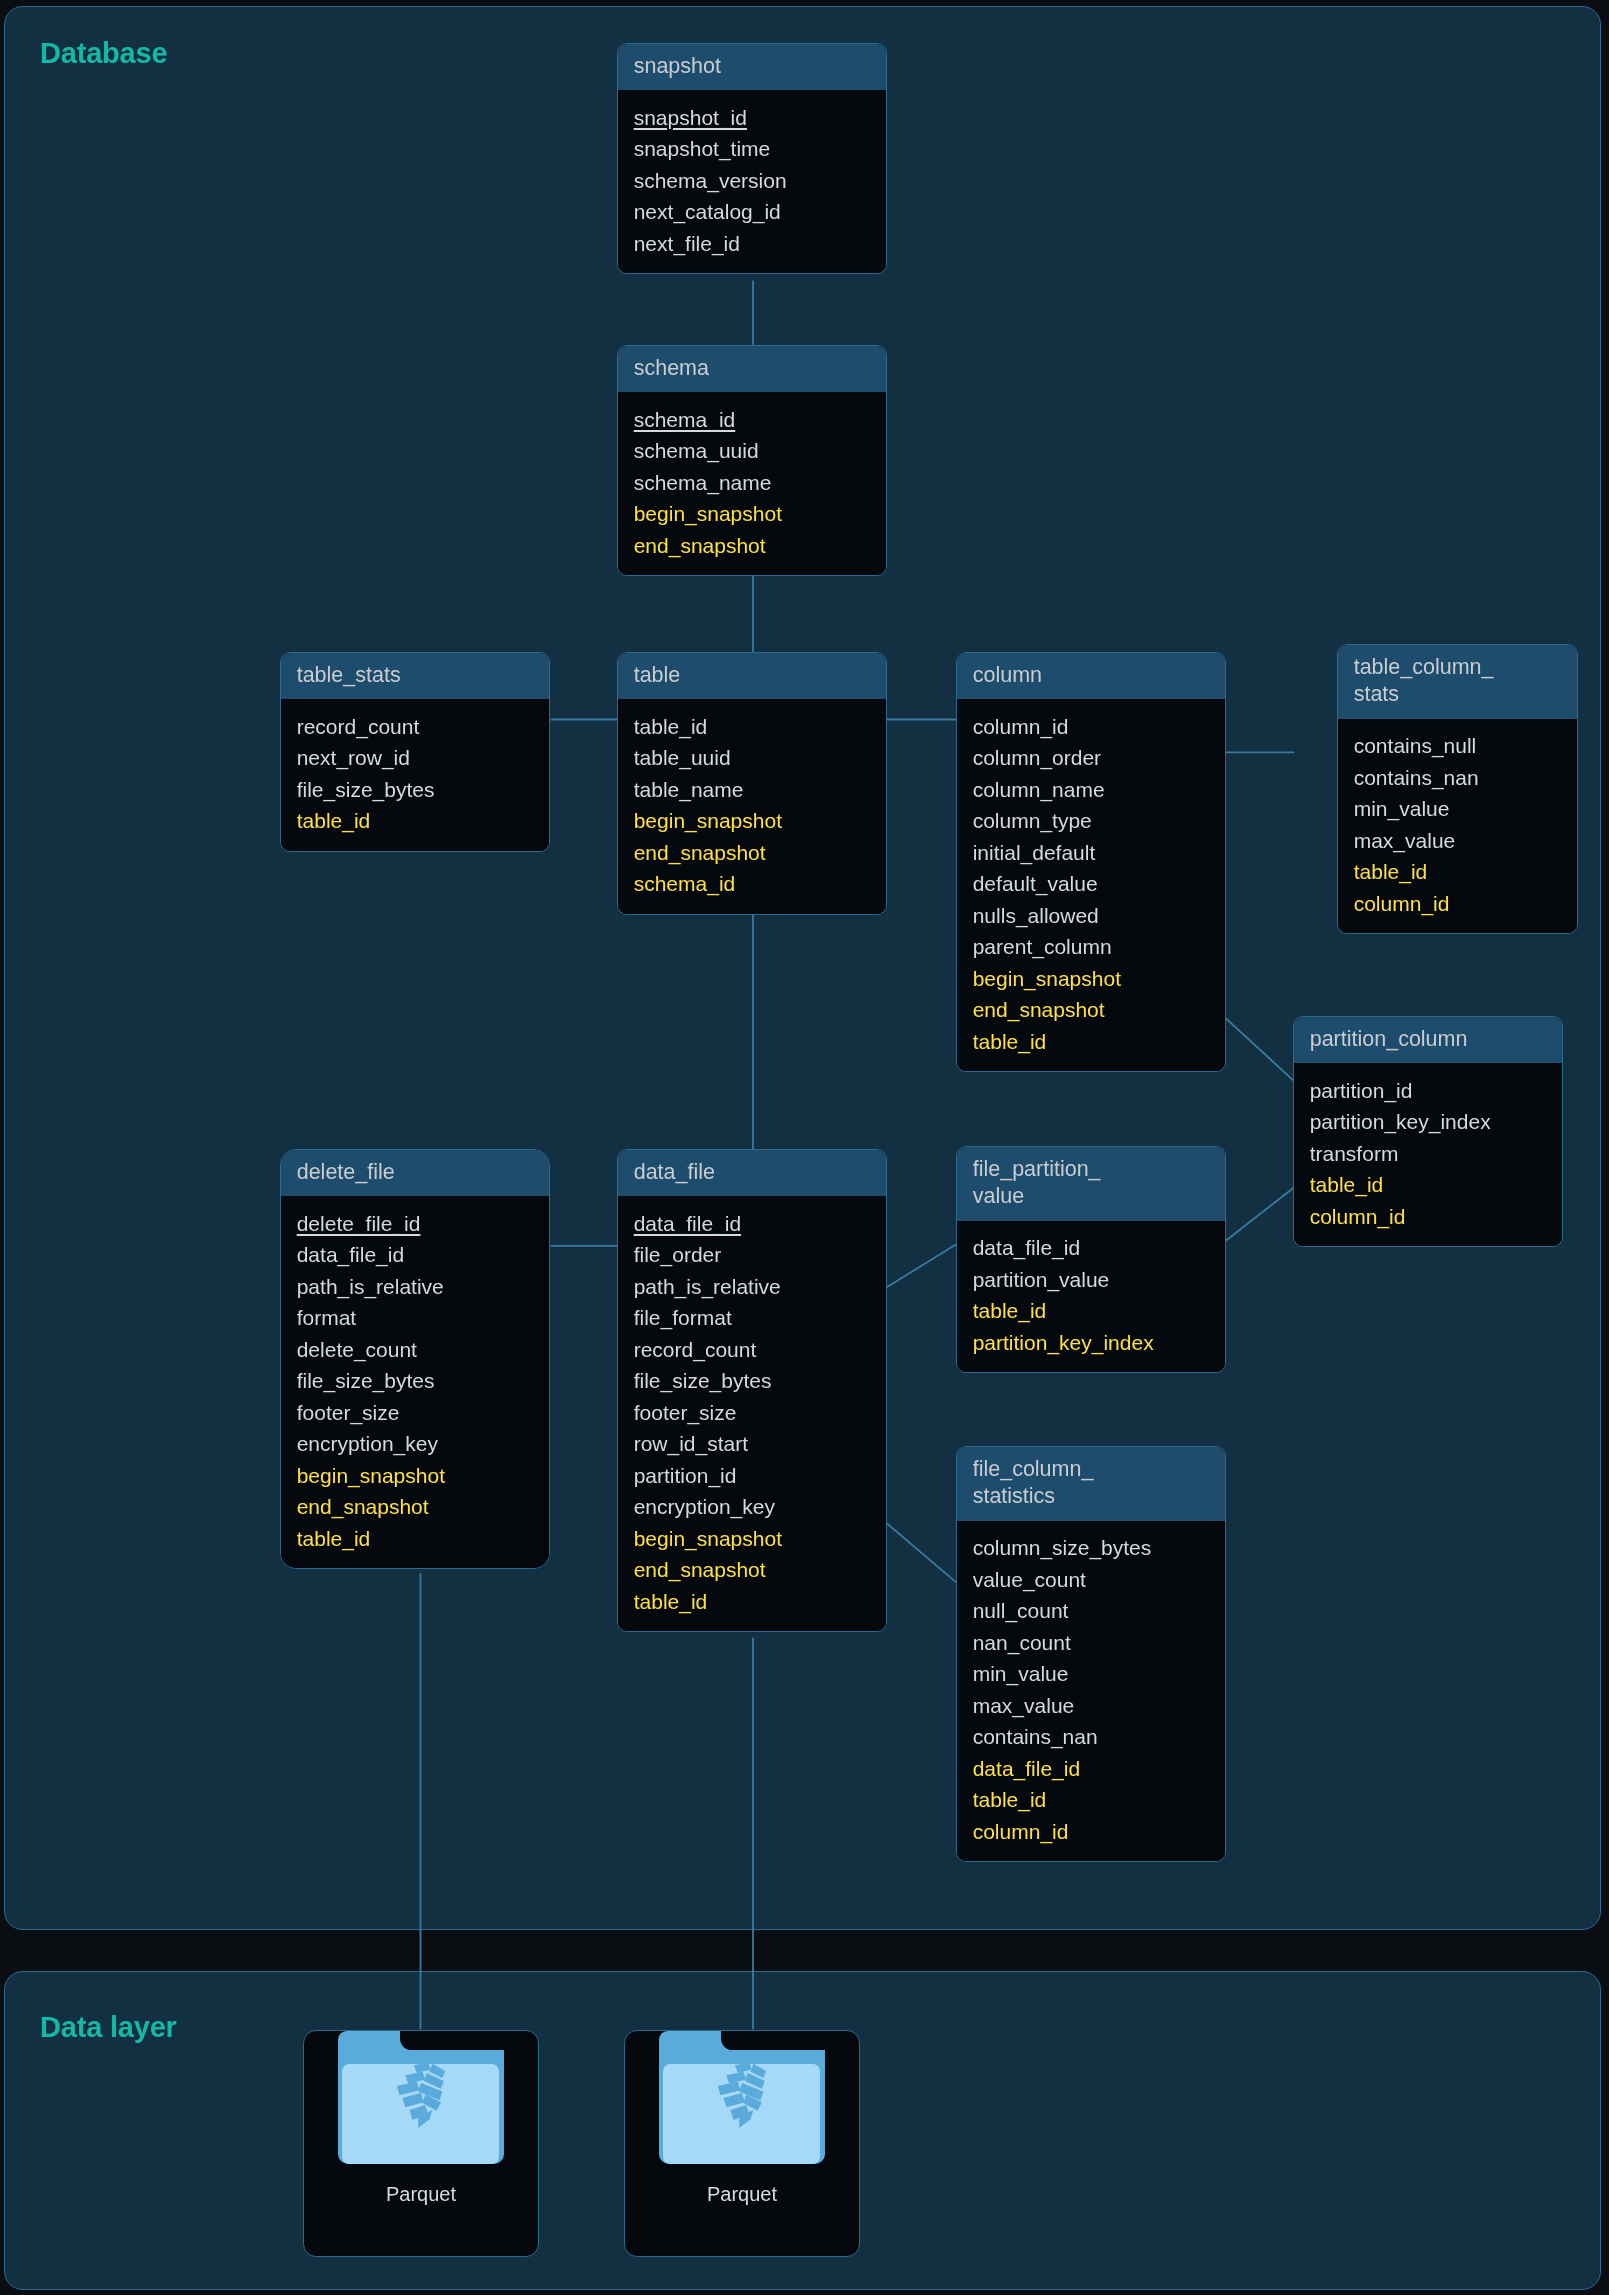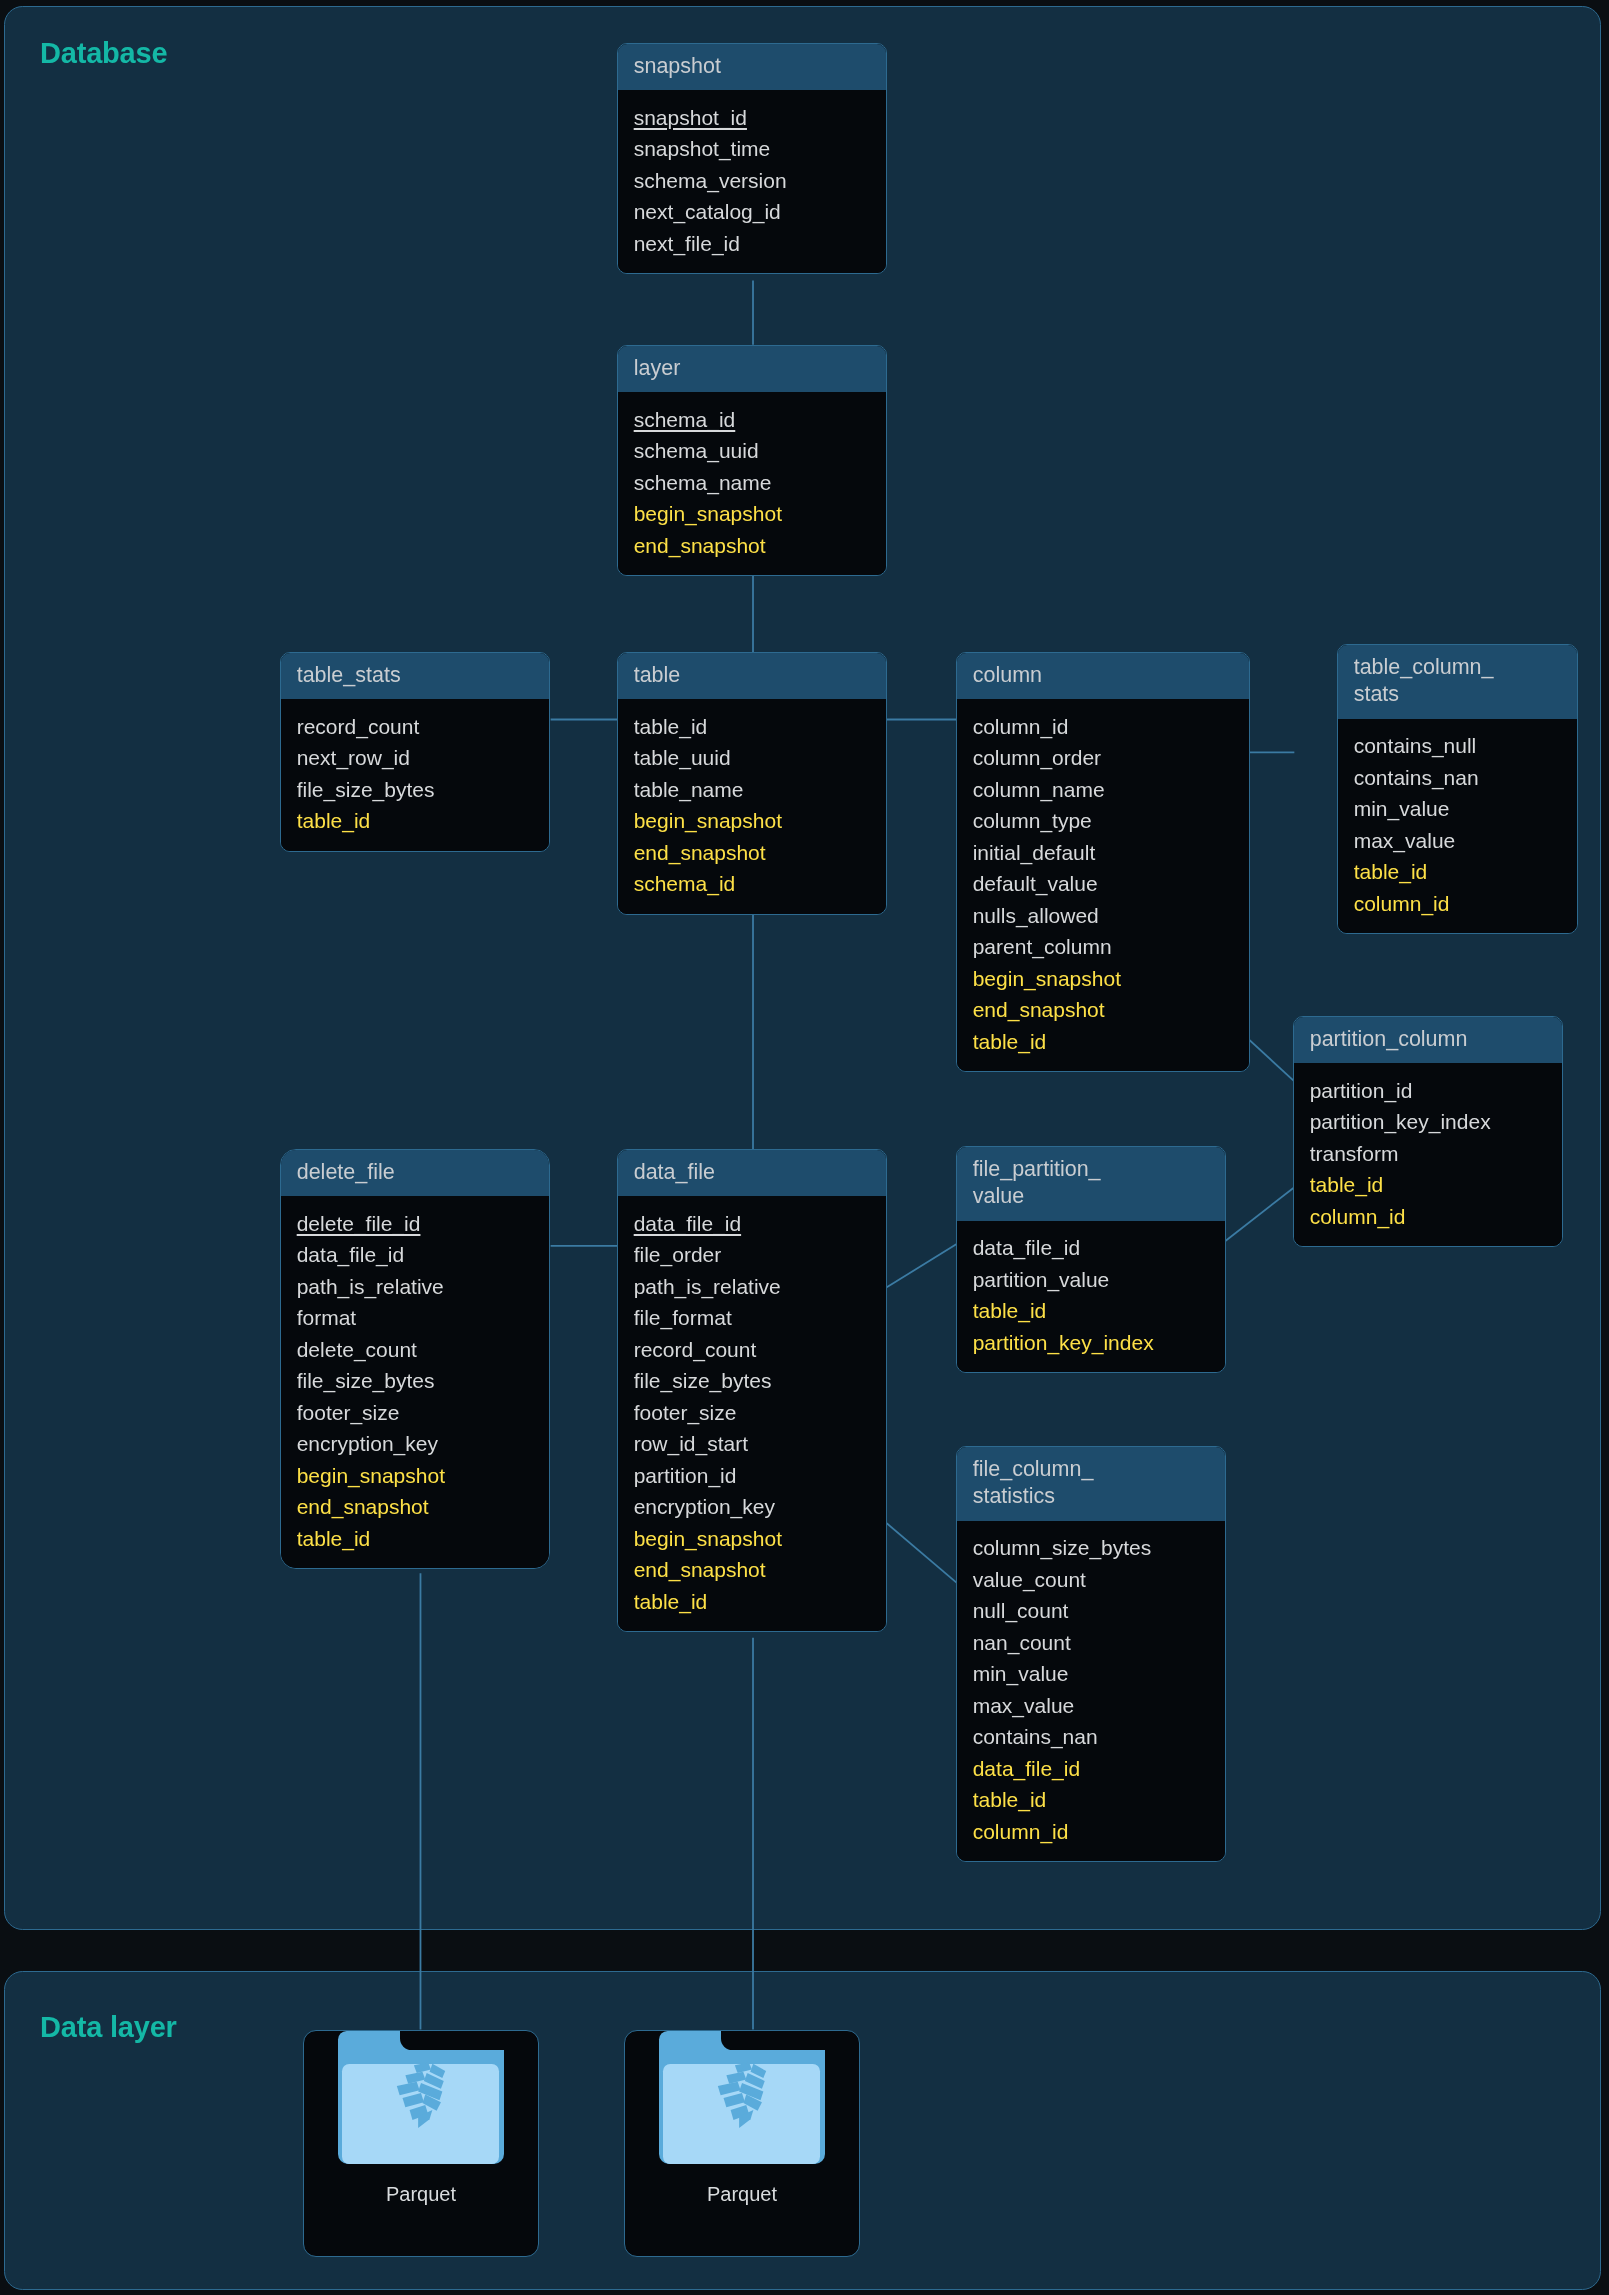--- a/index.html
+++ b/index.html
@@ -172,21 +172,21 @@
     <div class="entity-body">
         <div class="field pk">snapshot_id</div>
         <div class="field">snapshot_time</div>
         <div class="field">schema_version</div>
         <div class="field">next_catalog_id</div>
         <div class="field">next_file_id</div>
       </div>
   </div>
 
   <div class="entity" style="left:617px; top:345px; width:270px;">
-    <div class="entity-header">layer</div>
+    <div class="entity-header">schema</div>
     <div class="entity-body">
         <div class="field pk">schema_id</div>
         <div class="field">schema_uuid</div>
         <div class="field">schema_name</div>
         <div class="field fk">begin_snapshot</div>
         <div class="field fk">end_snapshot</div>
       </div>
   </div>
 
   <div class="entity" style="left:280px; top:652px; width:270px;">
@@ -204,21 +204,21 @@
     <div class="entity-body">
         <div class="field">table_id</div>
         <div class="field">table_uuid</div>
         <div class="field">table_name</div>
         <div class="field fk">begin_snapshot</div>
         <div class="field fk">end_snapshot</div>
         <div class="field fk">schema_id</div>
       </div>
   </div>
 
-  <div class="entity" style="left:956px; top:652px; width:294px;">
+  <div class="entity" style="left:956px; top:652px; width:270px;">
     <div class="entity-header">column</div>
     <div class="entity-body">
         <div class="field">column_id</div>
         <div class="field">column_order</div>
         <div class="field">column_name</div>
         <div class="field">column_type</div>
         <div class="field">initial_default</div>
         <div class="field">default_value</div>
         <div class="field">nulls_allowed</div>
         <div class="field">parent_column</div>

